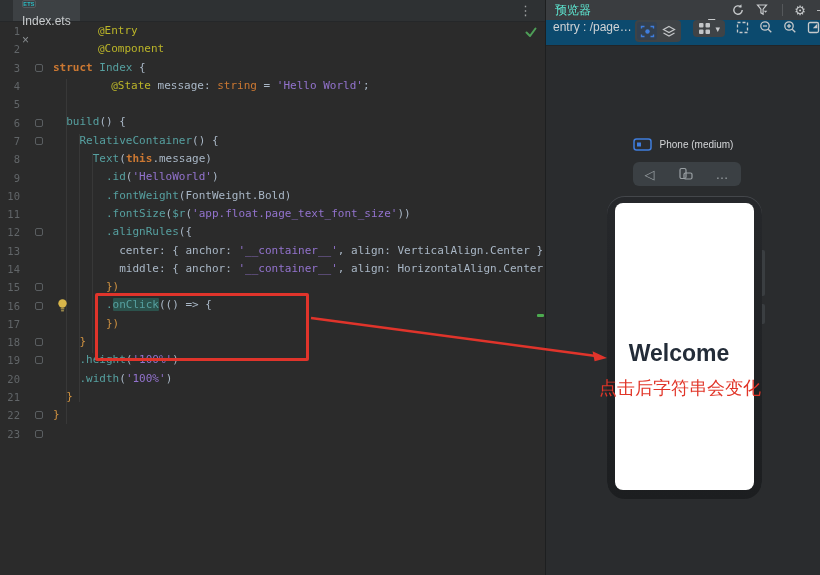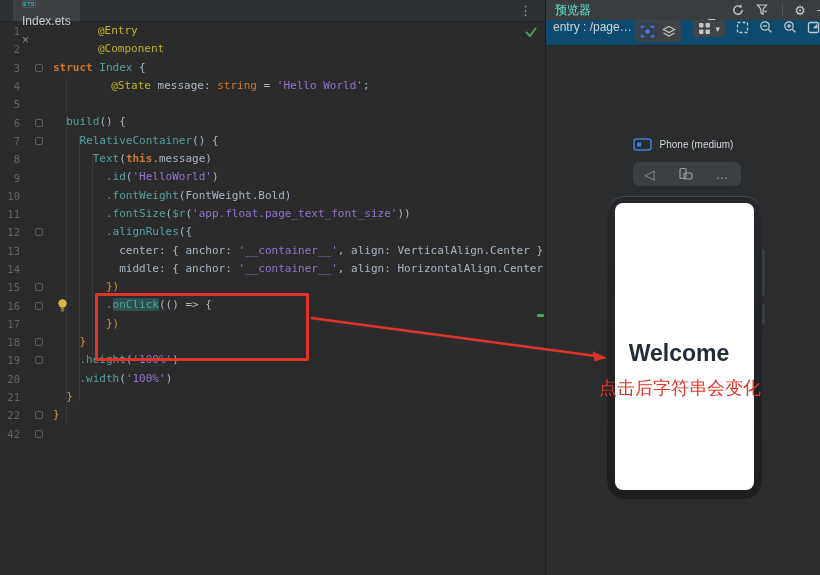--- a/index.html
+++ b/index.html
@@ -211,21 +211,21 @@
           </div>
           <div class="g-row">
             <span class="g-num">21</span>
             <span class="g-fold"></span>
           </div>
           <div class="g-row">
             <span class="g-num">22</span>
             <span class="g-fold on"></span>
           </div>
           <div class="g-row">
-            <span class="g-num">42</span>
+            <span class="g-num">23</span>
             <span class="g-fold on"></span>
           </div>
         </div>
       <div class="code" id="code">
           <div class="line"><span></span><span class="tk-a">@Entry</span></div>
           <div class="line"><span></span><span class="tk-a">@Component</span></div>
           <div class="line"><span></span><span class="tk-kb">struct </span><span class="tk-c">Index </span><span class="tk-t">{</span></div>
           <div class="line"><span>  </span><span class="tk-a">@State</span><span class="tk-t"> message: </span><span class="tk-k">string</span><span class="tk-t"> = </span><span class="tk-s">'Hello World'</span><span class="tk-t">;</span></div>
           <div class="line"><span></span></div>
           <div class="line"><span>  </span><span class="tk-f">build</span><span class="tk-t">() {</span></div>

